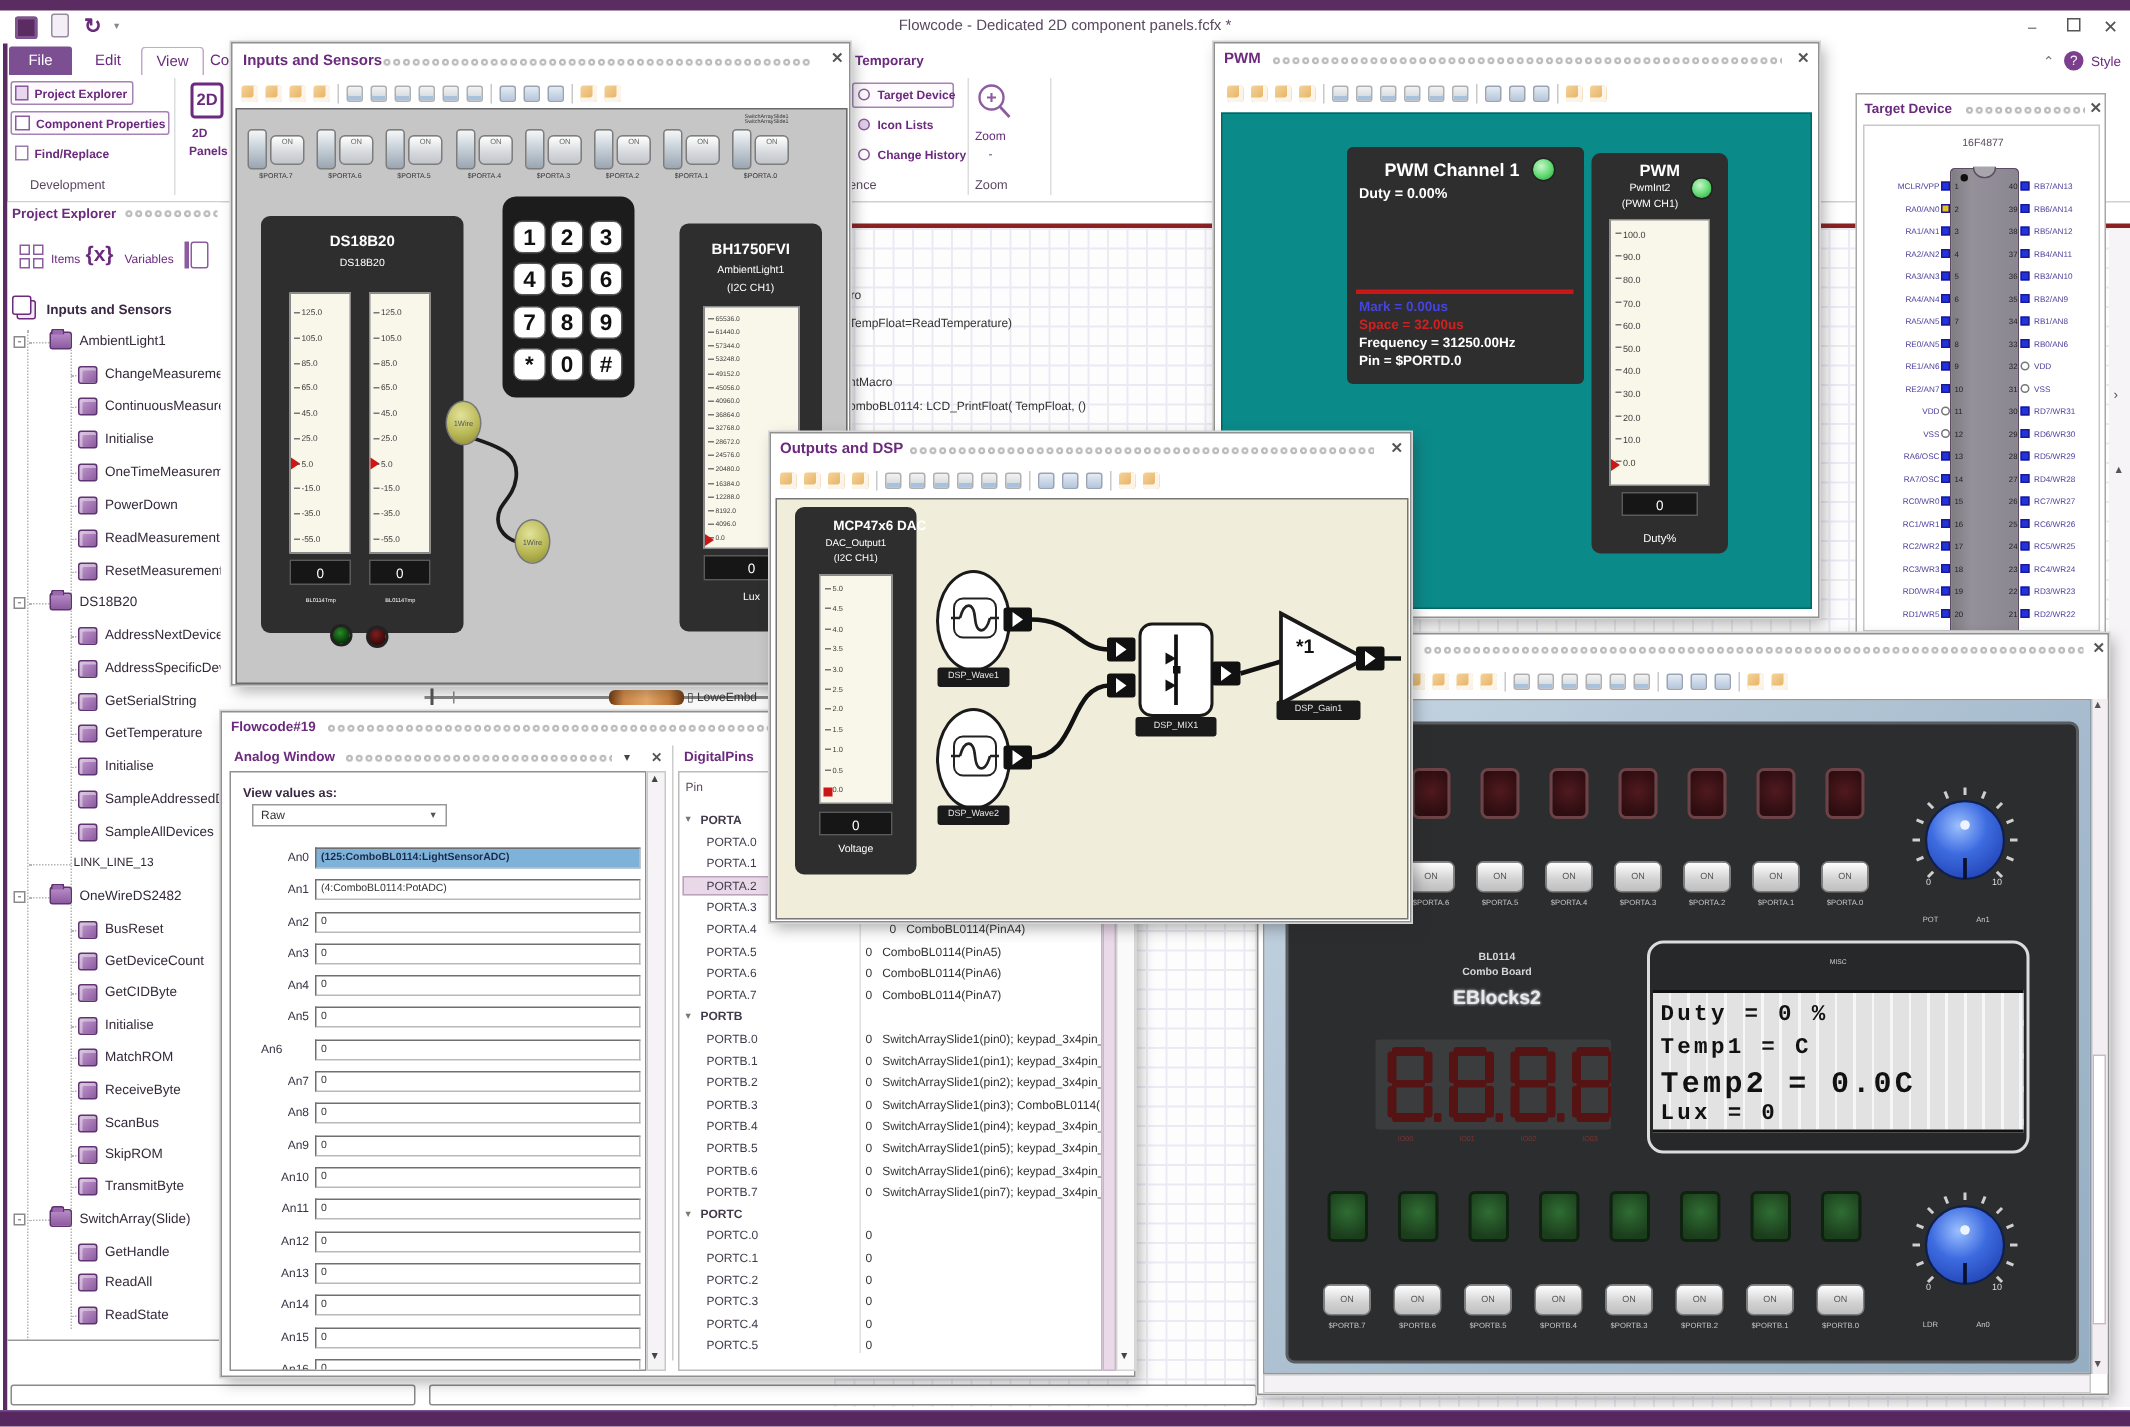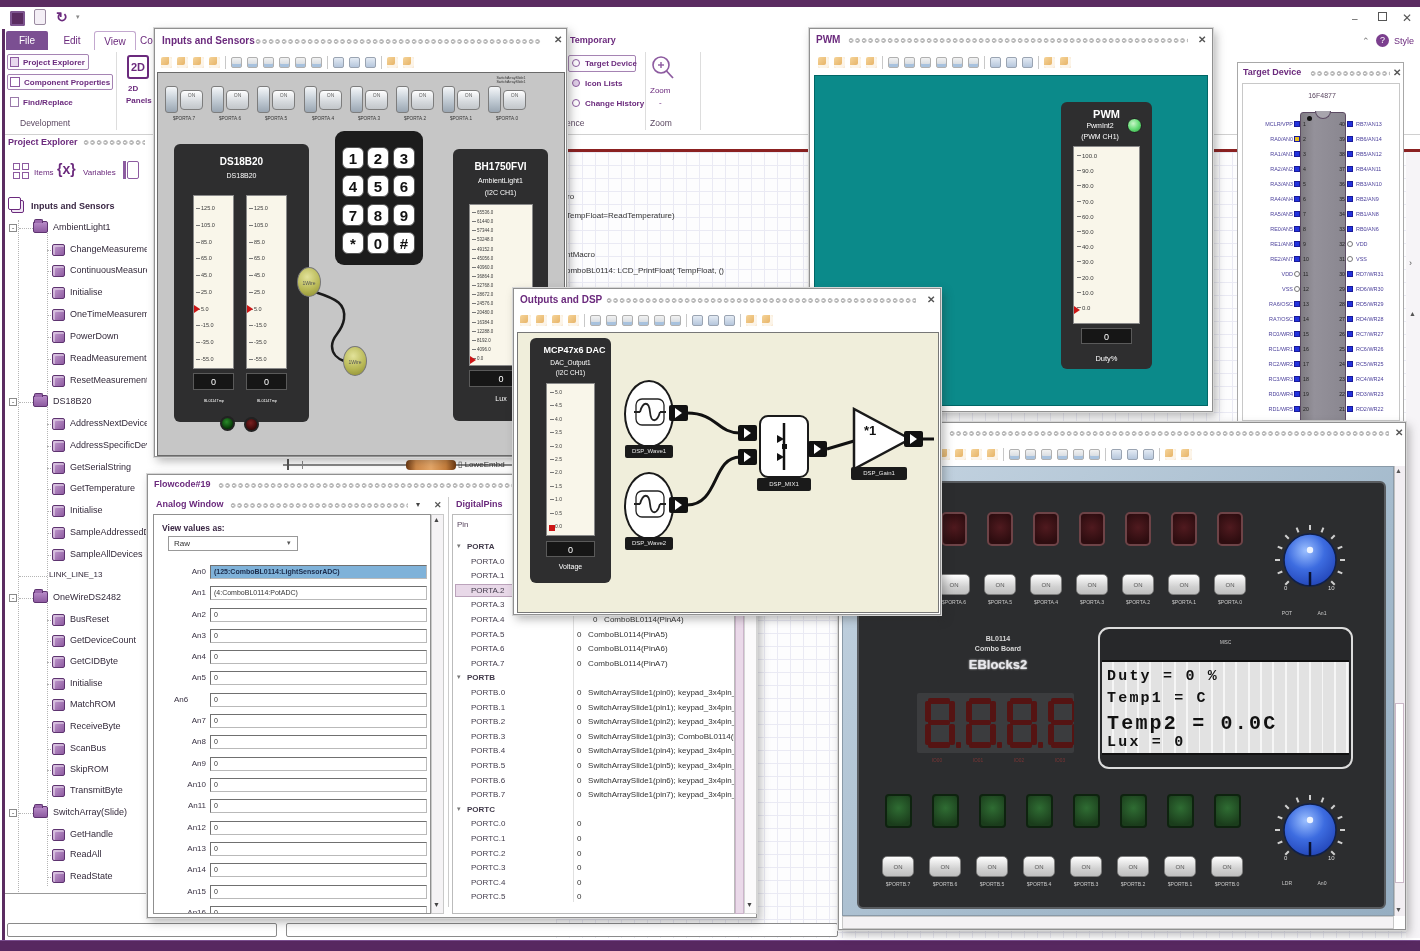--- a/index.html
+++ b/index.html
@@ -31,20 +31,21 @@
 .drow{position:absolute;font-size:8px;color:#413a4a;white-space:nowrap}
 </style></head><body>
 <div class="a" style="left:0;top:0;width:1420px;height:951px;background:#fff">
 <div class="a" style="left:0;top:0;width:1420px;height:7px;background:#5b2c61"></div>
 <div class="a" style="left:2px;top:29px;width:3px;height:912px;background:#5b2c61"></div>
 <div class="a" style="left:0;top:940px;width:1420px;height:11px;background:#572860;border-top:1px solid #7a4f8f"></div>
 <div class="a" style="left:10px;top:11px;width:15px;height:15px;background:#5b2c61;border-radius:2px;box-shadow:inset 0 0 0 2px #7e5590"></div>
 <div class="a" style="left:34px;top:9px;width:12px;height:16px;border:1.5px solid #9a8aa0;border-radius:2px;background:#f4eff6"></div>
 <div class="a" style="left:56px;top:9px;color:#6b2a7d;font-size:14px;font-weight:bold">↻</div>
 <div class="a" style="left:76px;top:13px;color:#888;font-size:7px">▾</div>
+<div class="a" style="left:0;top:12px;width:1420px;text-align:center;font-size:10px;color:#5a4760">Flowcode - Dedicated 2D component panels.fcfx *</div>
 <div class="a" style="left:1352px;top:13px;color:#555;font-size:10px">–</div>
 <div class="a" style="left:1378px;top:12px;width:9px;height:9px;border:1.5px solid #555"></div>
 <div class="a" style="left:1402px;top:11px;color:#555;font-size:12px">✕</div>
 <div class="a" style="left:1362px;top:36px;color:#777;font-size:9px">⌃</div>
 <div class="a" style="left:1376px;top:34px;width:13px;height:13px;border-radius:50%;background:#7b3f8e;color:#fff;font-size:9px;text-align:center;line-height:13px">?</div>
 <div class="a" style="left:1394px;top:36px;color:#6b2a7d;font-size:9px">Style</div>
 <div class="a" style="left:6px;top:31px;width:42px;height:19px;background:#7b4f92;color:#fff;font-size:10px;text-align:center;line-height:19px;border-radius:2px 2px 0 0">File</div>
 <div class="a" style="left:54px;top:31px;width:36px;height:19px;color:#6b2a7d;font-size:10px;text-align:center;line-height:19px">Edit</div>
 <div class="a" style="left:94px;top:31px;width:42px;height:19px;color:#6b2a7d;font-size:10px;text-align:center;line-height:19px;border:1px solid #c3a8cf;border-bottom:none;background:#fff;border-radius:3px 3px 0 0">View</div>
 <div class="a" style="left:140px;top:31px;width:60px;height:19px;color:#6b2a7d;font-size:10px;line-height:19px">Comm</div>
@@ -369,20 +370,30 @@
       <i class="g"></i>
       <b></b>
       <i class="h"></i>
       <i class="h"></i>
       <i class="h"></i>
       <b></b>
       <i class="o"></i>
       <i class="o"></i>
     </div>
 <div class="a" style="left:4px;top:46px;width:394px;height:331px;background:#0b8a8a;border:1px solid #066"></div>
+<div class="dk" style="left:88px;top:69px;width:158px;height:158px;border-radius:4px">
+<div class="a" style="left:0;top:8px;width:140px;text-align:center;font-size:12px;font-weight:bold">PWM Channel 1</div>
+<div class="led" style="left:123px;top:7px;width:16px;height:16px;background:radial-gradient(circle at 40% 35%,#c8f5c8,#66dd77 50%,#2a9a3a);border:1px solid #222"></div>
+<div class="a" style="left:8px;top:26px;font-size:9.5px;font-weight:bold">Duty = 0.00%</div>
+<div class="a" style="left:6px;top:95px;width:145px;height:3px;background:#cc1515"></div>
+<div class="a" style="left:8px;top:101px;font-size:9px;font-weight:bold;color:#4444e0">Mark = 0.00us</div>
+<div class="a" style="left:8px;top:113px;font-size:9px;font-weight:bold;color:#d02020">Space = 32.00us</div>
+<div class="a" style="left:8px;top:125px;font-size:9px;font-weight:bold">Frequency = 31250.00Hz</div>
+<div class="a" style="left:8px;top:137px;font-size:9px;font-weight:bold">Pin = $PORTD.0</div>
+</div>
 <div class="dk" style="left:251px;top:73px;width:91px;height:267px">
 <div class="a" style="left:0;top:6px;width:91px;text-align:center;font-size:11px;font-weight:bold">PWM</div>
 <div class="a" style="left:0;top:20px;width:78px;text-align:center;font-size:7px">PwmInt2</div>
 <div class="led" style="left:66px;top:16px;width:15px;height:15px;background:radial-gradient(circle at 40% 35%,#c8f5c8,#66dd77 50%,#2a9a3a);border:1px solid #222"></div>
 <div class="a" style="left:0;top:31px;width:78px;text-align:center;font-size:7px">(PWM CH1)</div>
 <div class="sl" style="left:12px;top:44px;width:67px;height:178px"></div>
 <div class="a" style="left:16px;top:56px;width:40px;height:152px">
         <div class="a" style="left:0;top:-3.0px;width:4px;height:1px;background:#777"></div>
         <div class="a" style="left:5px;top:-6.0px;font-size:8px;color:#3a3a3a;transform:scale(0.75);transform-origin:left center;white-space:nowrap">100.0</div>
         <div class="a" style="left:0;top:12.2px;width:4px;height:1px;background:#777"></div>
@@ -903,21 +914,21 @@
       <b></b>
       <i class="h"></i>
       <i class="h"></i>
       <i class="h"></i>
       <b></b>
       <i class="o"></i>
       <i class="o"></i>
     </div>
 <div class="a" style="left:3px;top:43px;width:422px;height:281px;background:#f0eedb;border:1.5px solid #777"></div>
 <div class="dk" style="left:16px;top:49px;width:81px;height:245px">
-<div class="a" style="left:4px;top:7px;width:81px;text-align:center;font-size:9px;font-weight:bold">MCP47x6 DAC</div>
+<div class="a" style="left:16px;top:7px;width:81px;text-align:center;font-size:9px;font-weight:bold">MCP47x6 DAC</div>
 <div class="a" style="left:0;top:21px;width:81px;text-align:center;font-size:6.5px">DAC_Output1</div>
 <div class="a" style="left:0;top:31px;width:81px;text-align:center;font-size:6.5px">(I2C CH1)</div>
 </div>
 <div class="sl" style="left:32px;top:94px;width:49px;height:153px"></div>
 <div class="a" style="left:36px;top:103px;width:40px;height:134px">
       <div class="a" style="left:0;top:0.0px;width:4px;height:1px;background:#777"></div>
       <div class="a" style="left:5px;top:-4.0px;font-size:8px;color:#3a3a3a;transform:scale(.62);transform-origin:left center;white-space:nowrap">5.0</div>
       <div class="a" style="left:0;top:13.4px;width:4px;height:1px;background:#777"></div>
       <div class="a" style="left:5px;top:9.4px;font-size:8px;color:#3a3a3a;transform:scale(.62);transform-origin:left center;white-space:nowrap">4.5</div>
       <div class="a" style="left:0;top:26.8px;width:4px;height:1px;background:#777"></div>

